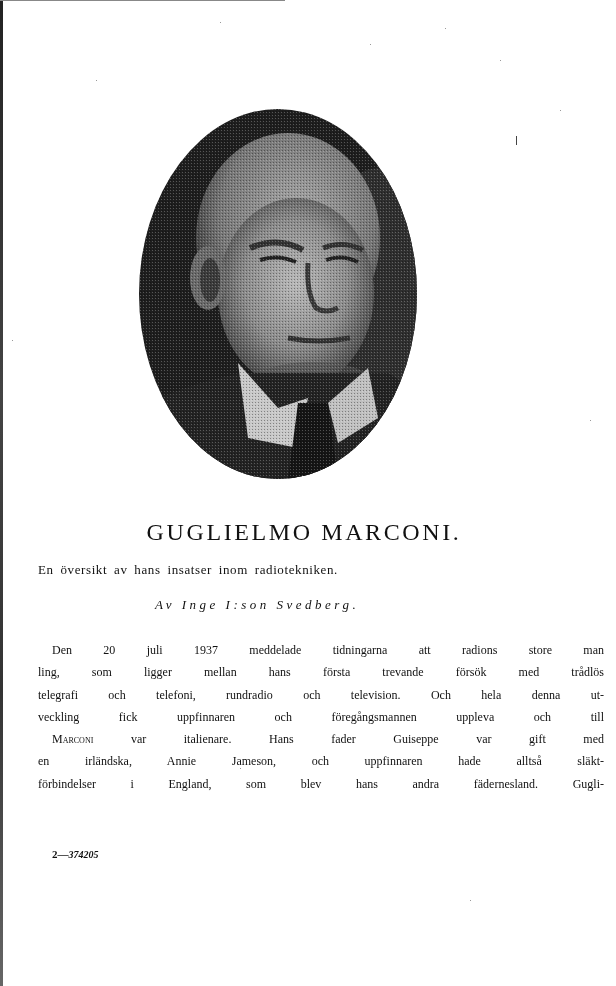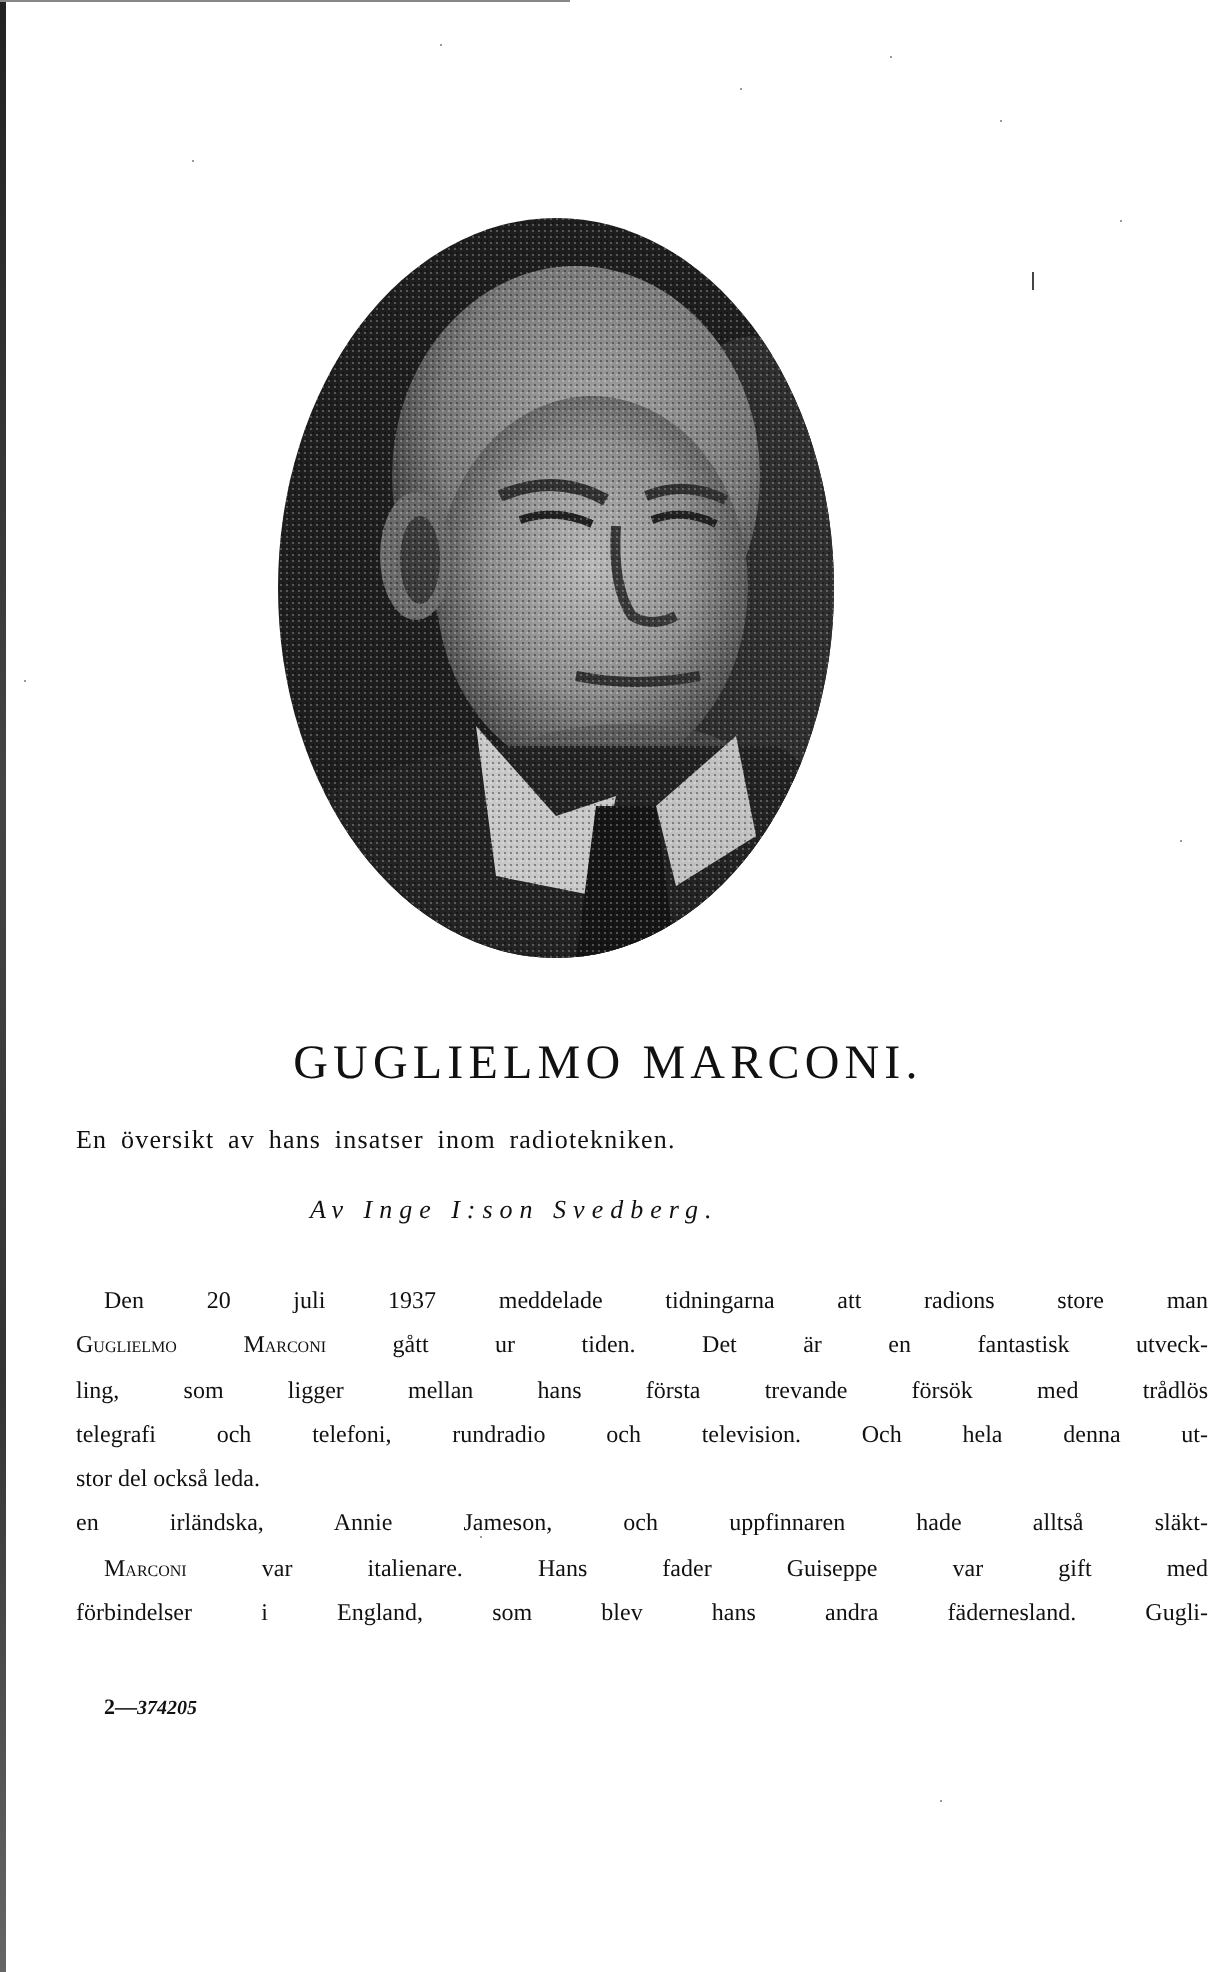--- a/index.html
+++ b/index.html
@@ -186,26 +186,25 @@
     </g>
   </svg>
 </div>
 
 <div class="title">GUGLIELMO MARCONI.</div>
 <div class="subtitle">En översikt av hans insatser inom radiotekniken.</div>
 <div class="byline">Av Inge I:son Svedberg.</div>
 
 <div class="body-text">
   <span class="line indent"><span>Den 20 juli 1937 meddelade tidningarna att radions store man</span></span>
-  <span class="line"><span class="sc">Guglielmo Marconi</span><span> gått ur tiden.  Det är en fantastisk utveck-</span></span>
   <span class="line"><span>ling, som ligger mellan hans första trevande försök med trådlös</span></span>
   <span class="line"><span>telegrafi och telefoni, rundradio och television.  Och hela denna ut-</span></span>
-  <span class="line last"><span>stor del också leda.</span></span>
+  <span class="line"><span>veckling fick uppfinnaren och föregångsmannen uppleva och till</span></span>
+  <span class="line indent"><span class="sc">Marconi</span><span> var italienare.  Hans fader Guiseppe var gift med</span></span>
   <span class="line"><span>en irländska, Annie Jameson, och uppfinnaren hade alltså släkt-</span></span>
-  <span class="line indent"><span class="sc">Marconi</span><span> var italienare.  Hans fader Guiseppe var gift med</span></span>
   <span class="line"><span>förbindelser i England, som blev hans andra fädernesland.  Gugli-</span></span>
 </div>
 
 <div class="footer-sig"><span>2—</span><span class="num">374205</span></div>
 
 <div class="speck" style="left:96px;top:80px"></div>
 <div class="speck" style="left:220px;top:22px"></div>
 <div class="speck" style="left:370px;top:44px"></div>
 <div class="speck" style="left:445px;top:28px"></div>
 <div class="speck" style="left:500px;top:60px"></div>

